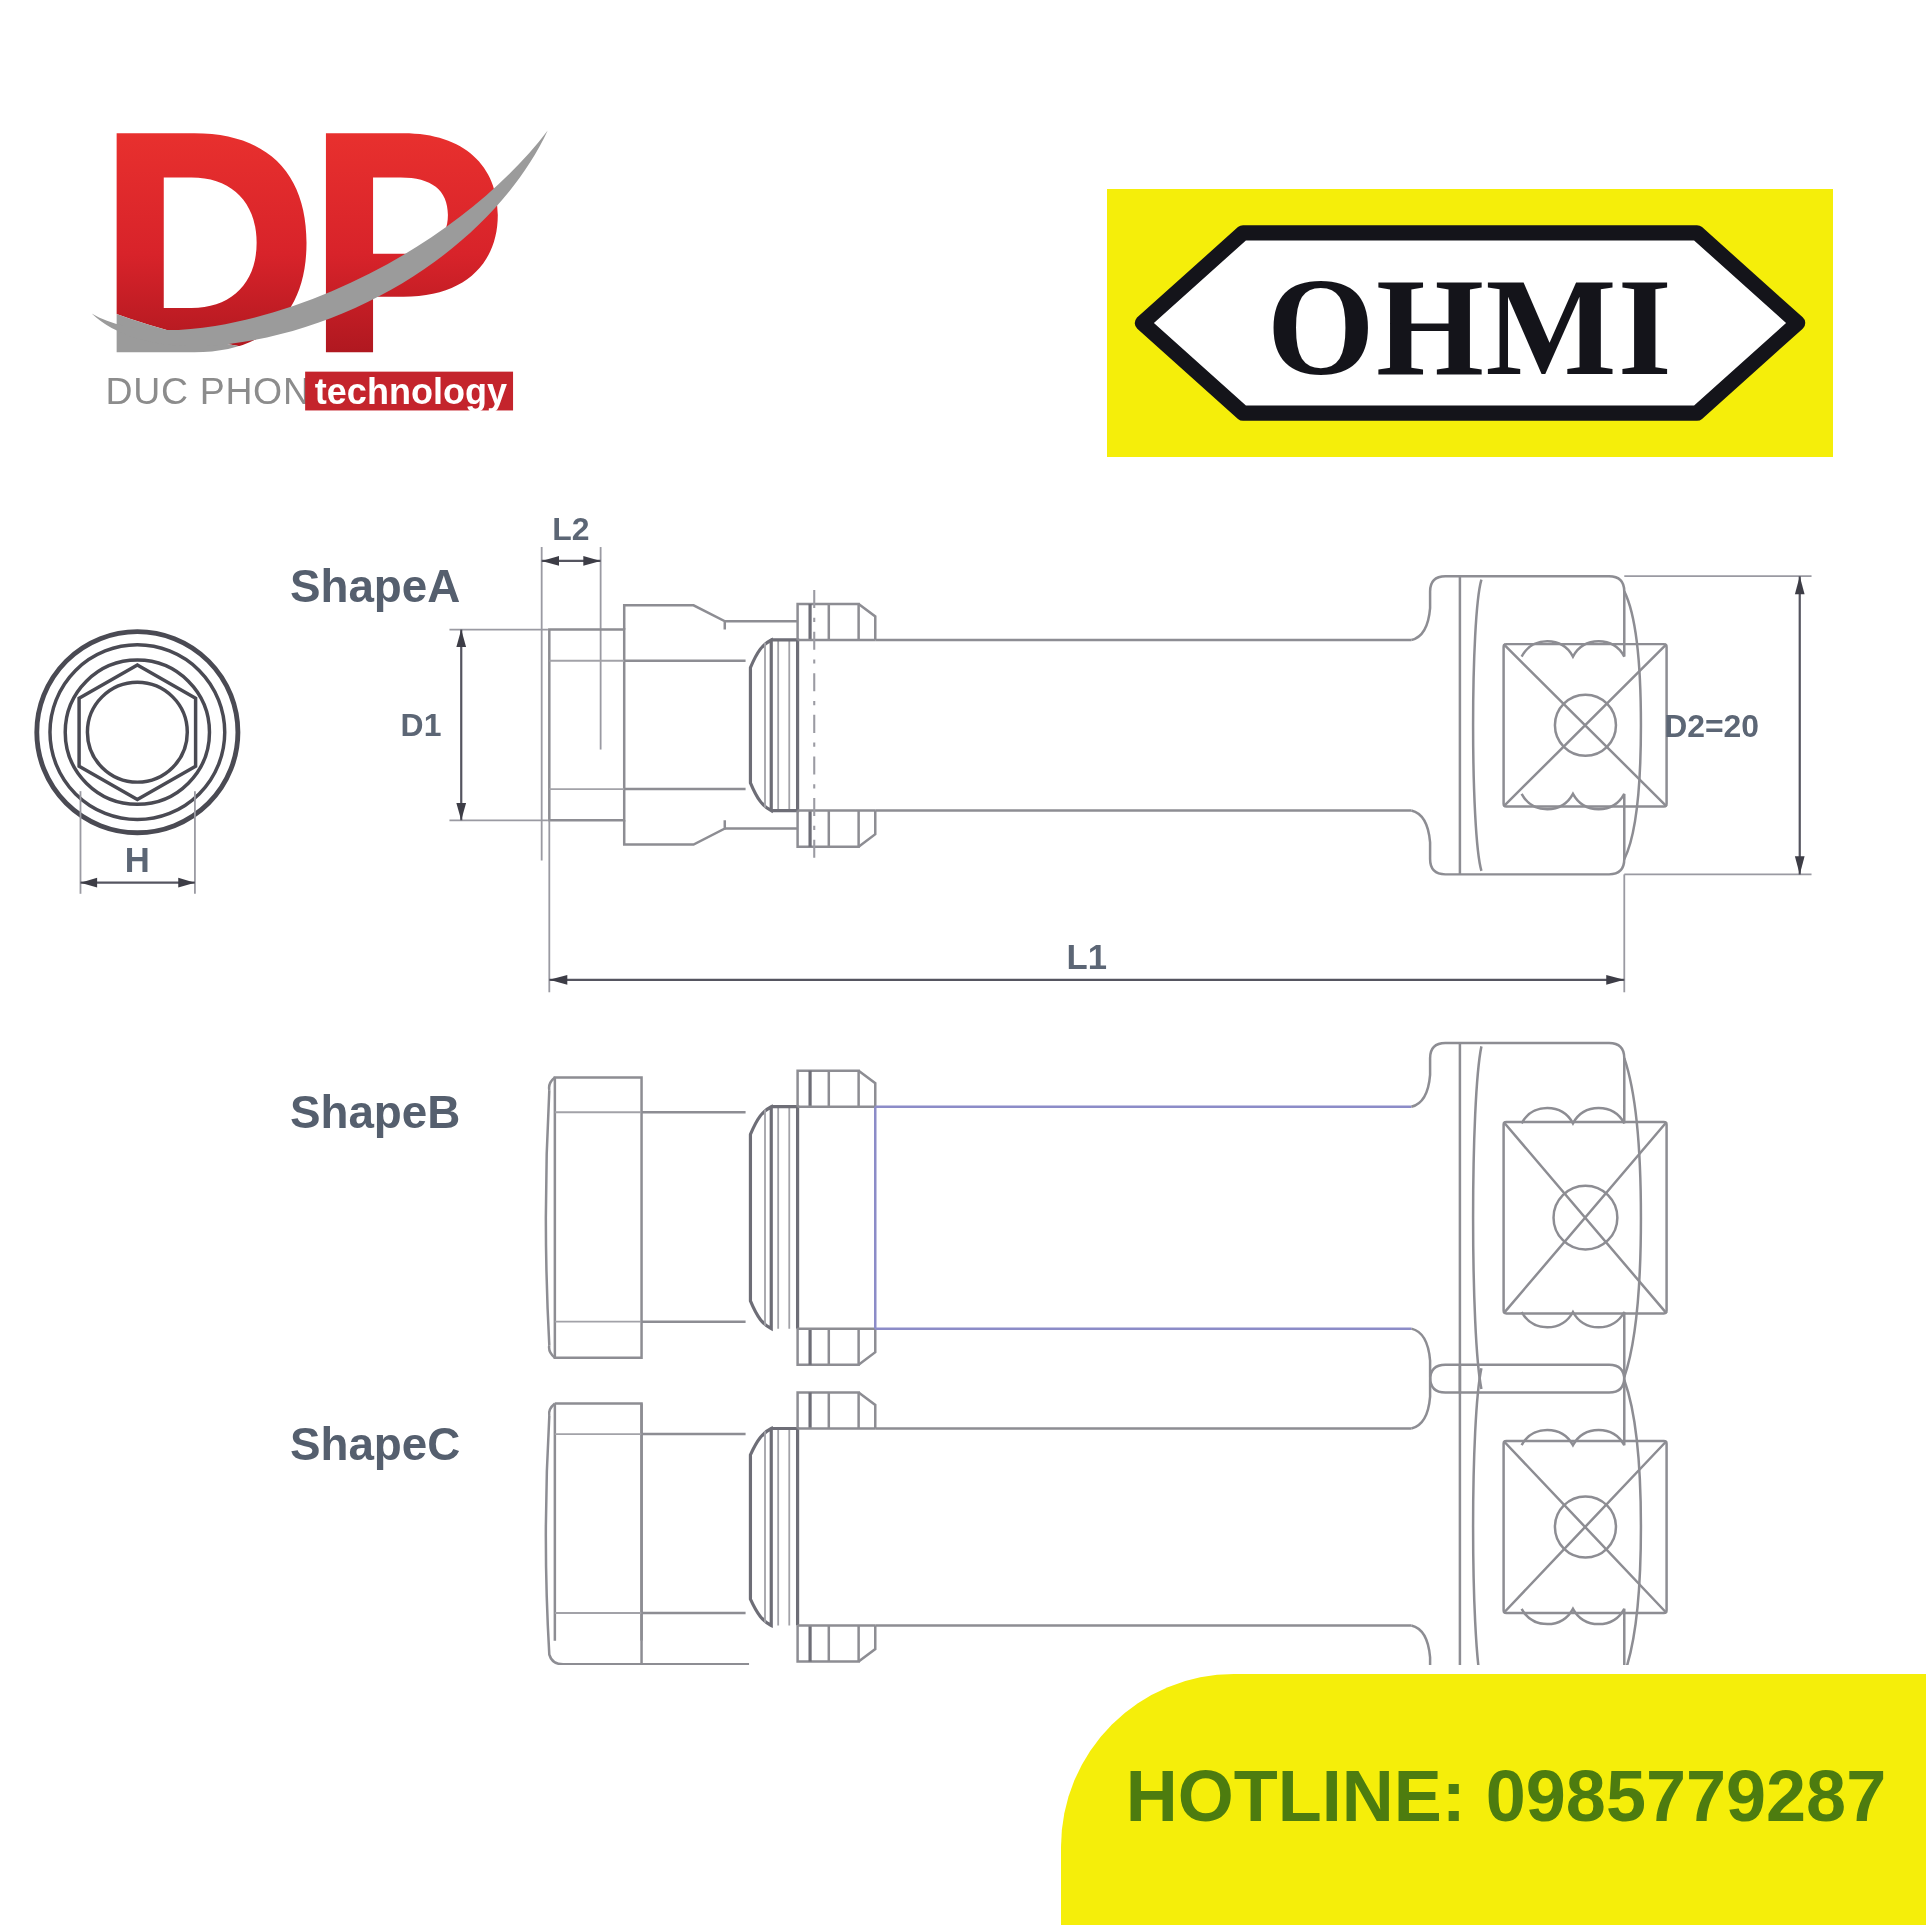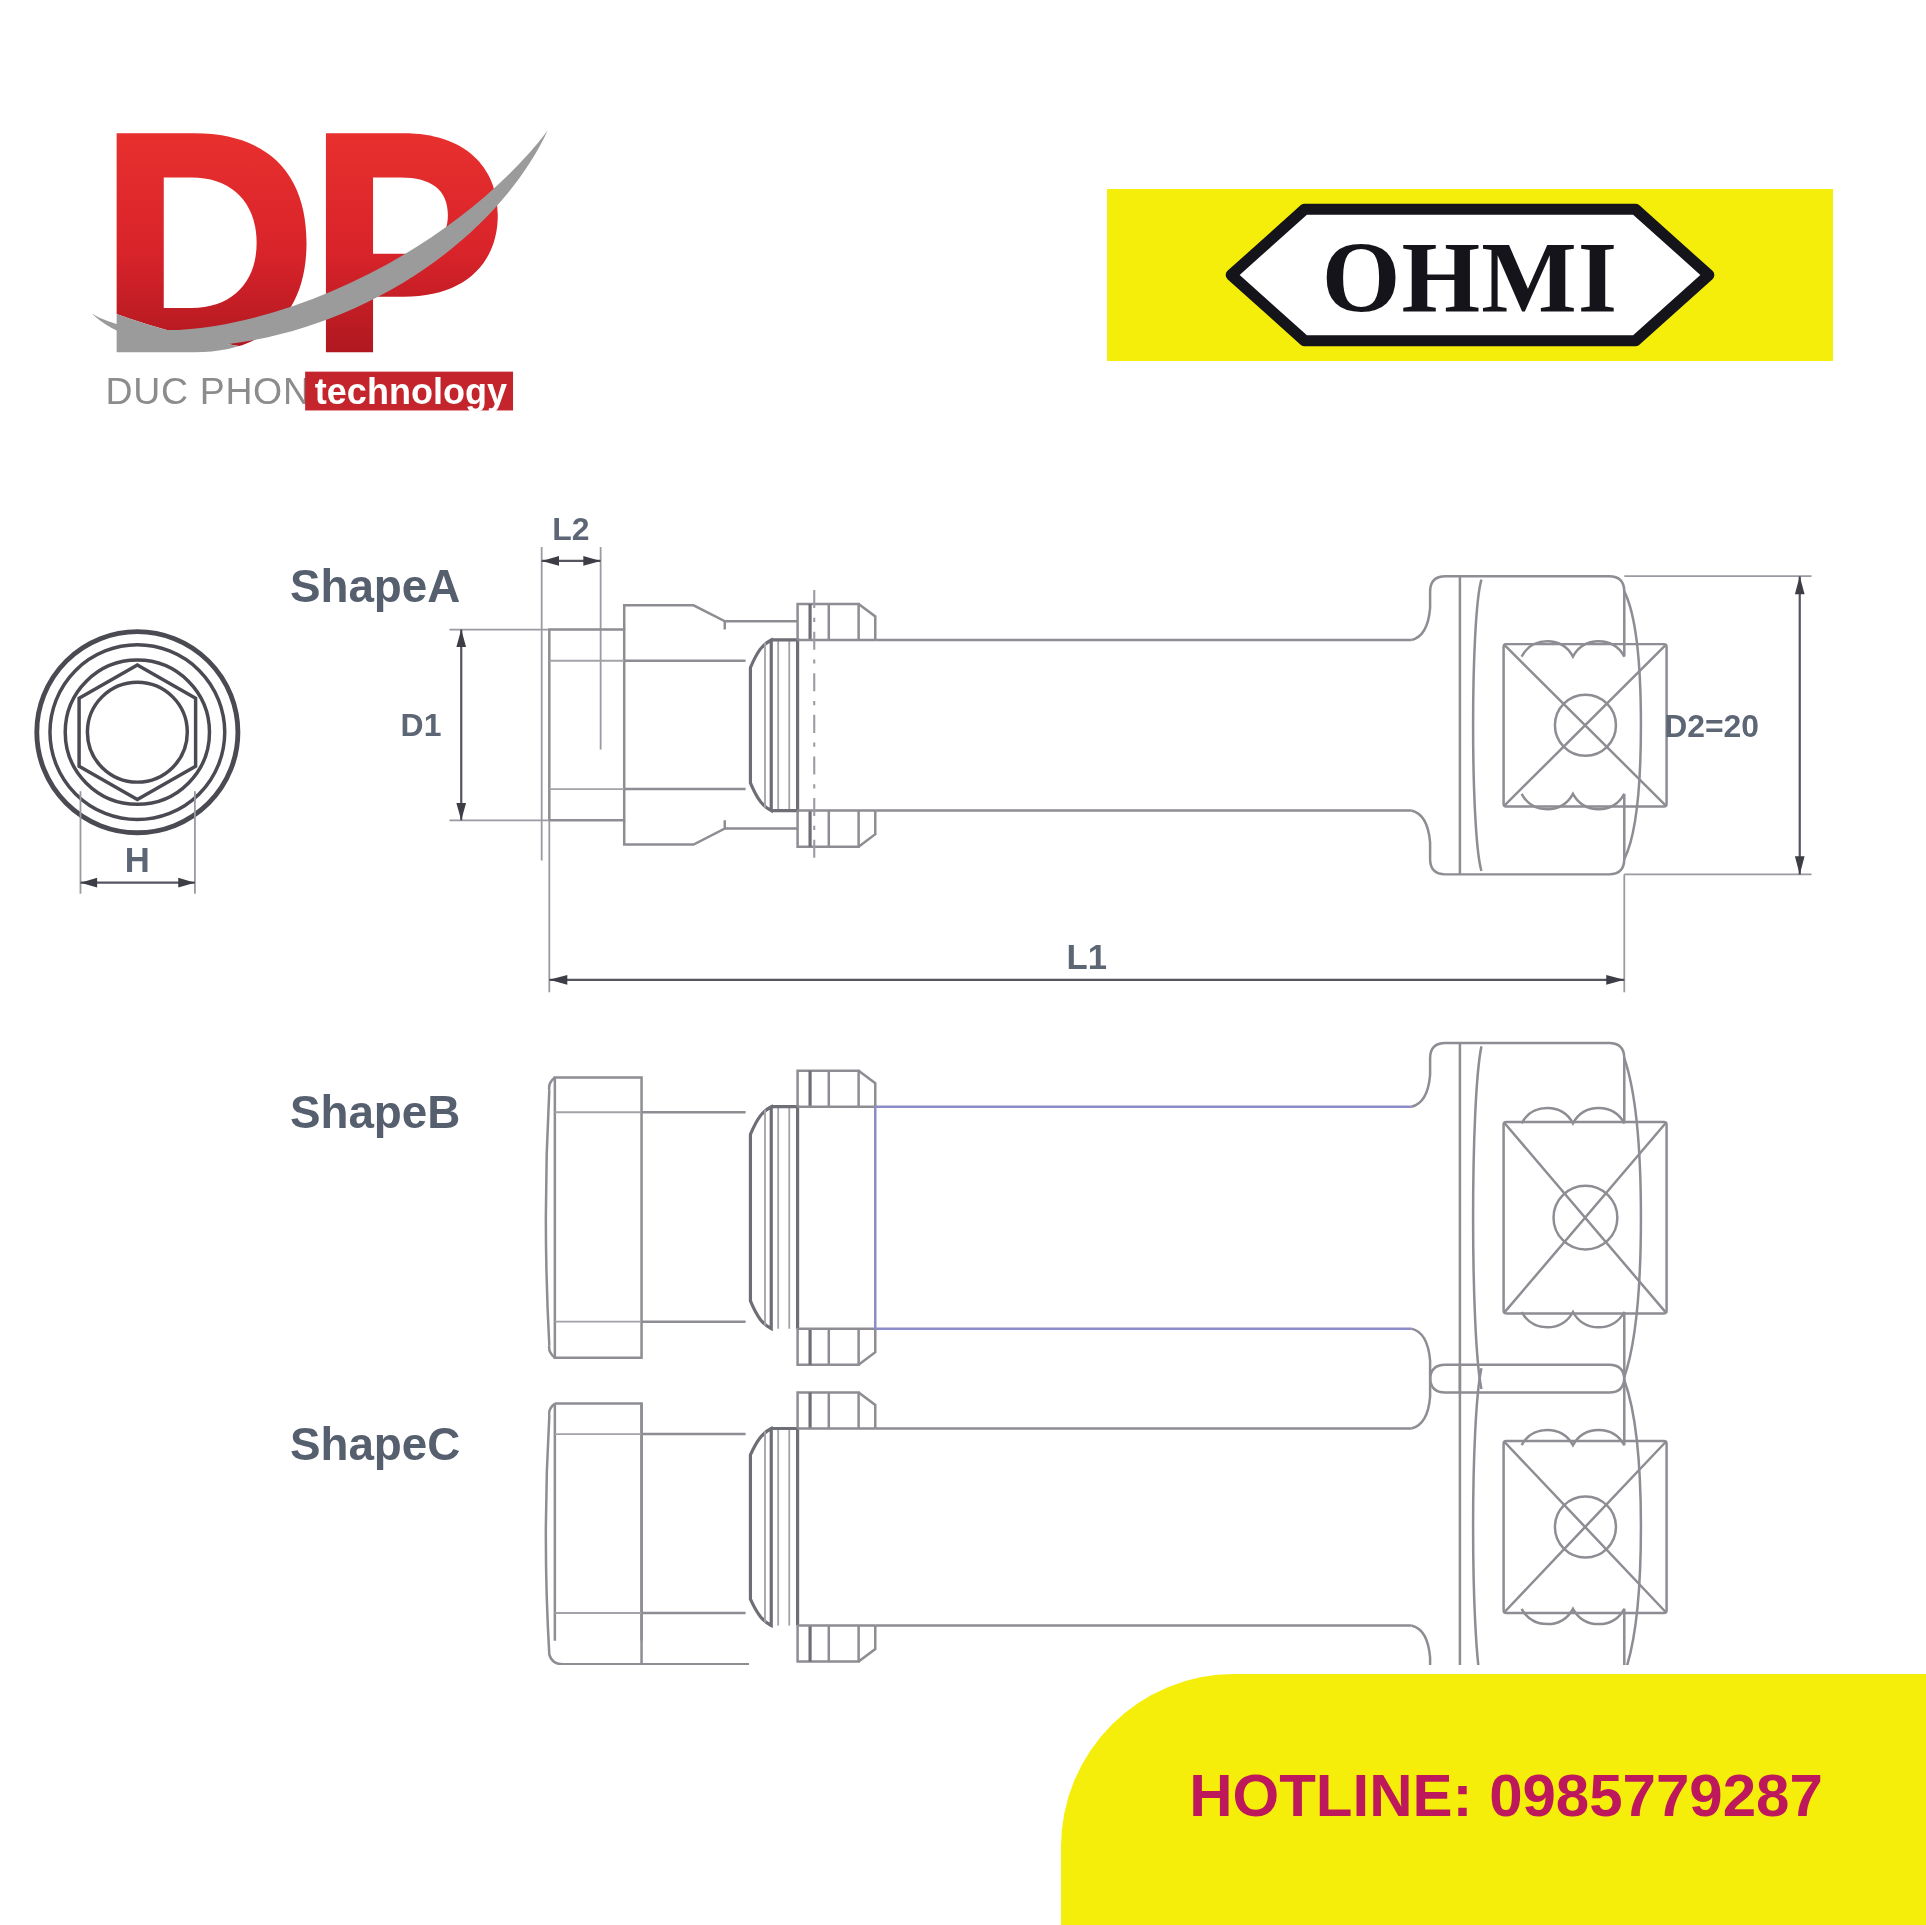--- a/index.html
+++ b/index.html
@@ -28,21 +28,21 @@
     height: 298px;
   }
   #dp-logo svg { display: block; width: 100%; height: 100%; }
 
   
   #ohmi-logo {
     position: absolute;
     left: 1107px;
     top: 189px;
     width: 726px;
-    height: 172px;
+    height: 268px;
     background: #F5EE0A;
   }
   #ohmi-logo svg { display:block; width:100%; height:100%; }
   .ohmi-word {
     font-family: "Liberation Serif", serif;
     font-weight: bold;
     font-size: 200px;
     fill: #14141a;
     letter-spacing: 2px;
   }
@@ -96,22 +96,22 @@
     height: 251px;
     background: #F5EE0A;
     border-top-left-radius: 173px;
     display: flex;
     align-items: center;
     justify-content: center;
   }
   #hotline-text {
     font-family: "Liberation Sans", sans-serif;
     font-weight: bold;
-    font-size: 60px;
-    color: #be185d;
+    font-size: 72px;
+    color: #4d7c0f;
     letter-spacing: 0px;
     white-space: nowrap;
     transform: translate(12.5px, -4.2px);
   }
 </style>
 </head>
 <body>
 
 <div id="page">
 

